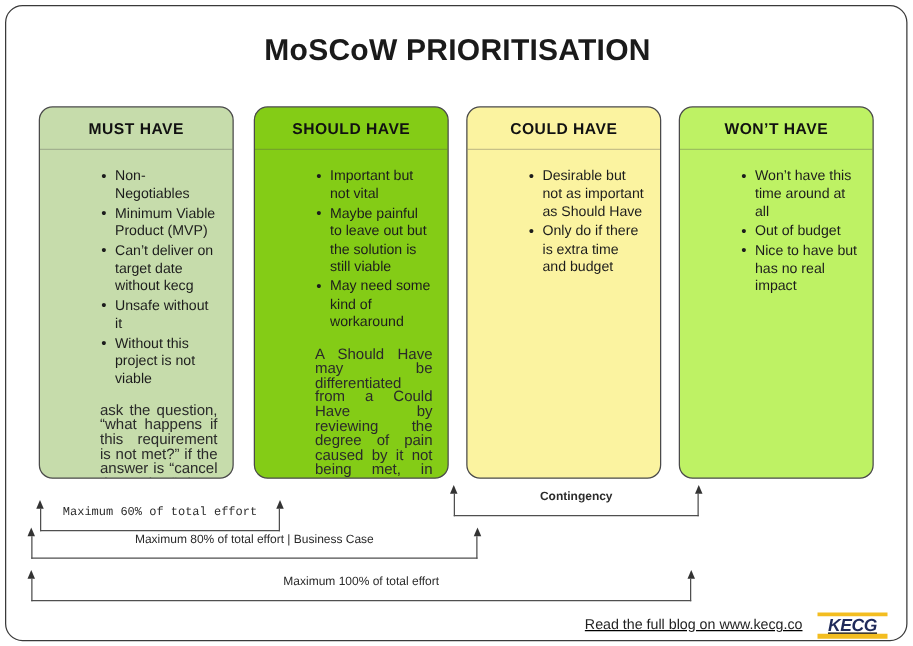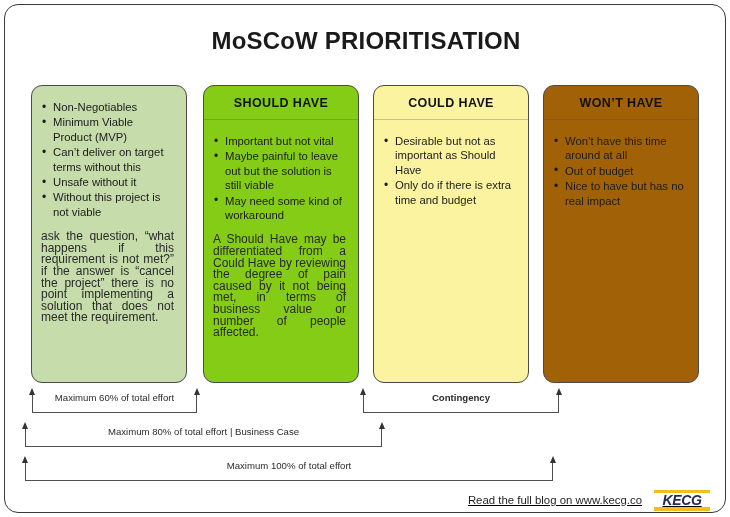--- a/index.html
+++ b/index.html
@@ -50,36 +50,37 @@
     width: 156px;
     height: 298px;
     border: 1.2px solid #4a4a4a;
     border-radius: 11px;
     overflow: hidden;
   }
 
   .card-0 { left: 26px;  background: #c6dcab; }
   .card-1 { left: 198px; background: #84cc16; }
   .card-2 { left: 368px; background: #fbf3a0; }
-  .card-3 { left: 538px; background: #a16207; }
+  .card-3 { left: 538px; background: #bef264; }
 
   .card-head {
     height: 34px;
     display: flex;
     align-items: center;
     justify-content: center;
     font-size: 12.5px;
     font-weight: bold;
     color: #111111;
     letter-spacing: 0.4px;
     border-bottom: 0.8px solid rgba(80,80,80,0.30);
   }
 
   .card-body {
     padding: 14px 12px 0 9px;
+    margin-left: 39px;
   }
 
   ul.bullets {
     list-style: none;
     margin: 0;
     padding: 0;
   }
 
   ul.bullets li {
     position: relative;
@@ -159,21 +160,21 @@
     position: absolute;
     left: 0;
     right: 0;
     top: 1px;
     text-align: center;
     font-size: 9.6px;
     color: #2b2b2b;
     white-space: nowrap;
   }
 
-  .br-0 { left: 27px;  width: 165px; top: 4px; }
+  .br-0 { left: 27px;  width: 192px; top: 16px; font-family: Liberation Mono, monospace; }
   .br-1 { left: 358px; width: 196px; top: 4px; font-weight: bold; }
   .br-2 { left: 20px;  width: 357px; top: 38px; }
   .br-3 { left: 20px;  width: 528px; top: 72px; }
 
   
   .footer {
     position: absolute;
     left: 0;
     top: 482px;
     width: 722px;
@@ -224,25 +225,26 @@
 </head>
 <body>
 
 <div class="frame">
 
   <div class="page-title">MoSCoW PRIORITISATION</div>
 
   <div class="cards">
 
     <div class="card card-0">
+      <div class="card-head">MUST HAVE</div>
       <div class="card-body">
         <ul class="bullets">
           <li>Non-Negotiables</li>
           <li>Minimum Viable Product (MVP)</li>
-          <li>Can’t deliver on target terms without this</li>
+          <li>Can’t deliver on target date without kecg</li>
           <li>Unsafe without it</li>
           <li>Without this project is not viable</li>
         </ul>
         <div class="note">ask the question, “what happens if this requirement is not met?” if the answer is “cancel the project” there is no point implementing a solution that does not meet the requirement.</div>
       </div>
     </div>
 
     <div class="card card-1">
       <div class="card-head">SHOULD HAVE</div>
       <div class="card-body">

